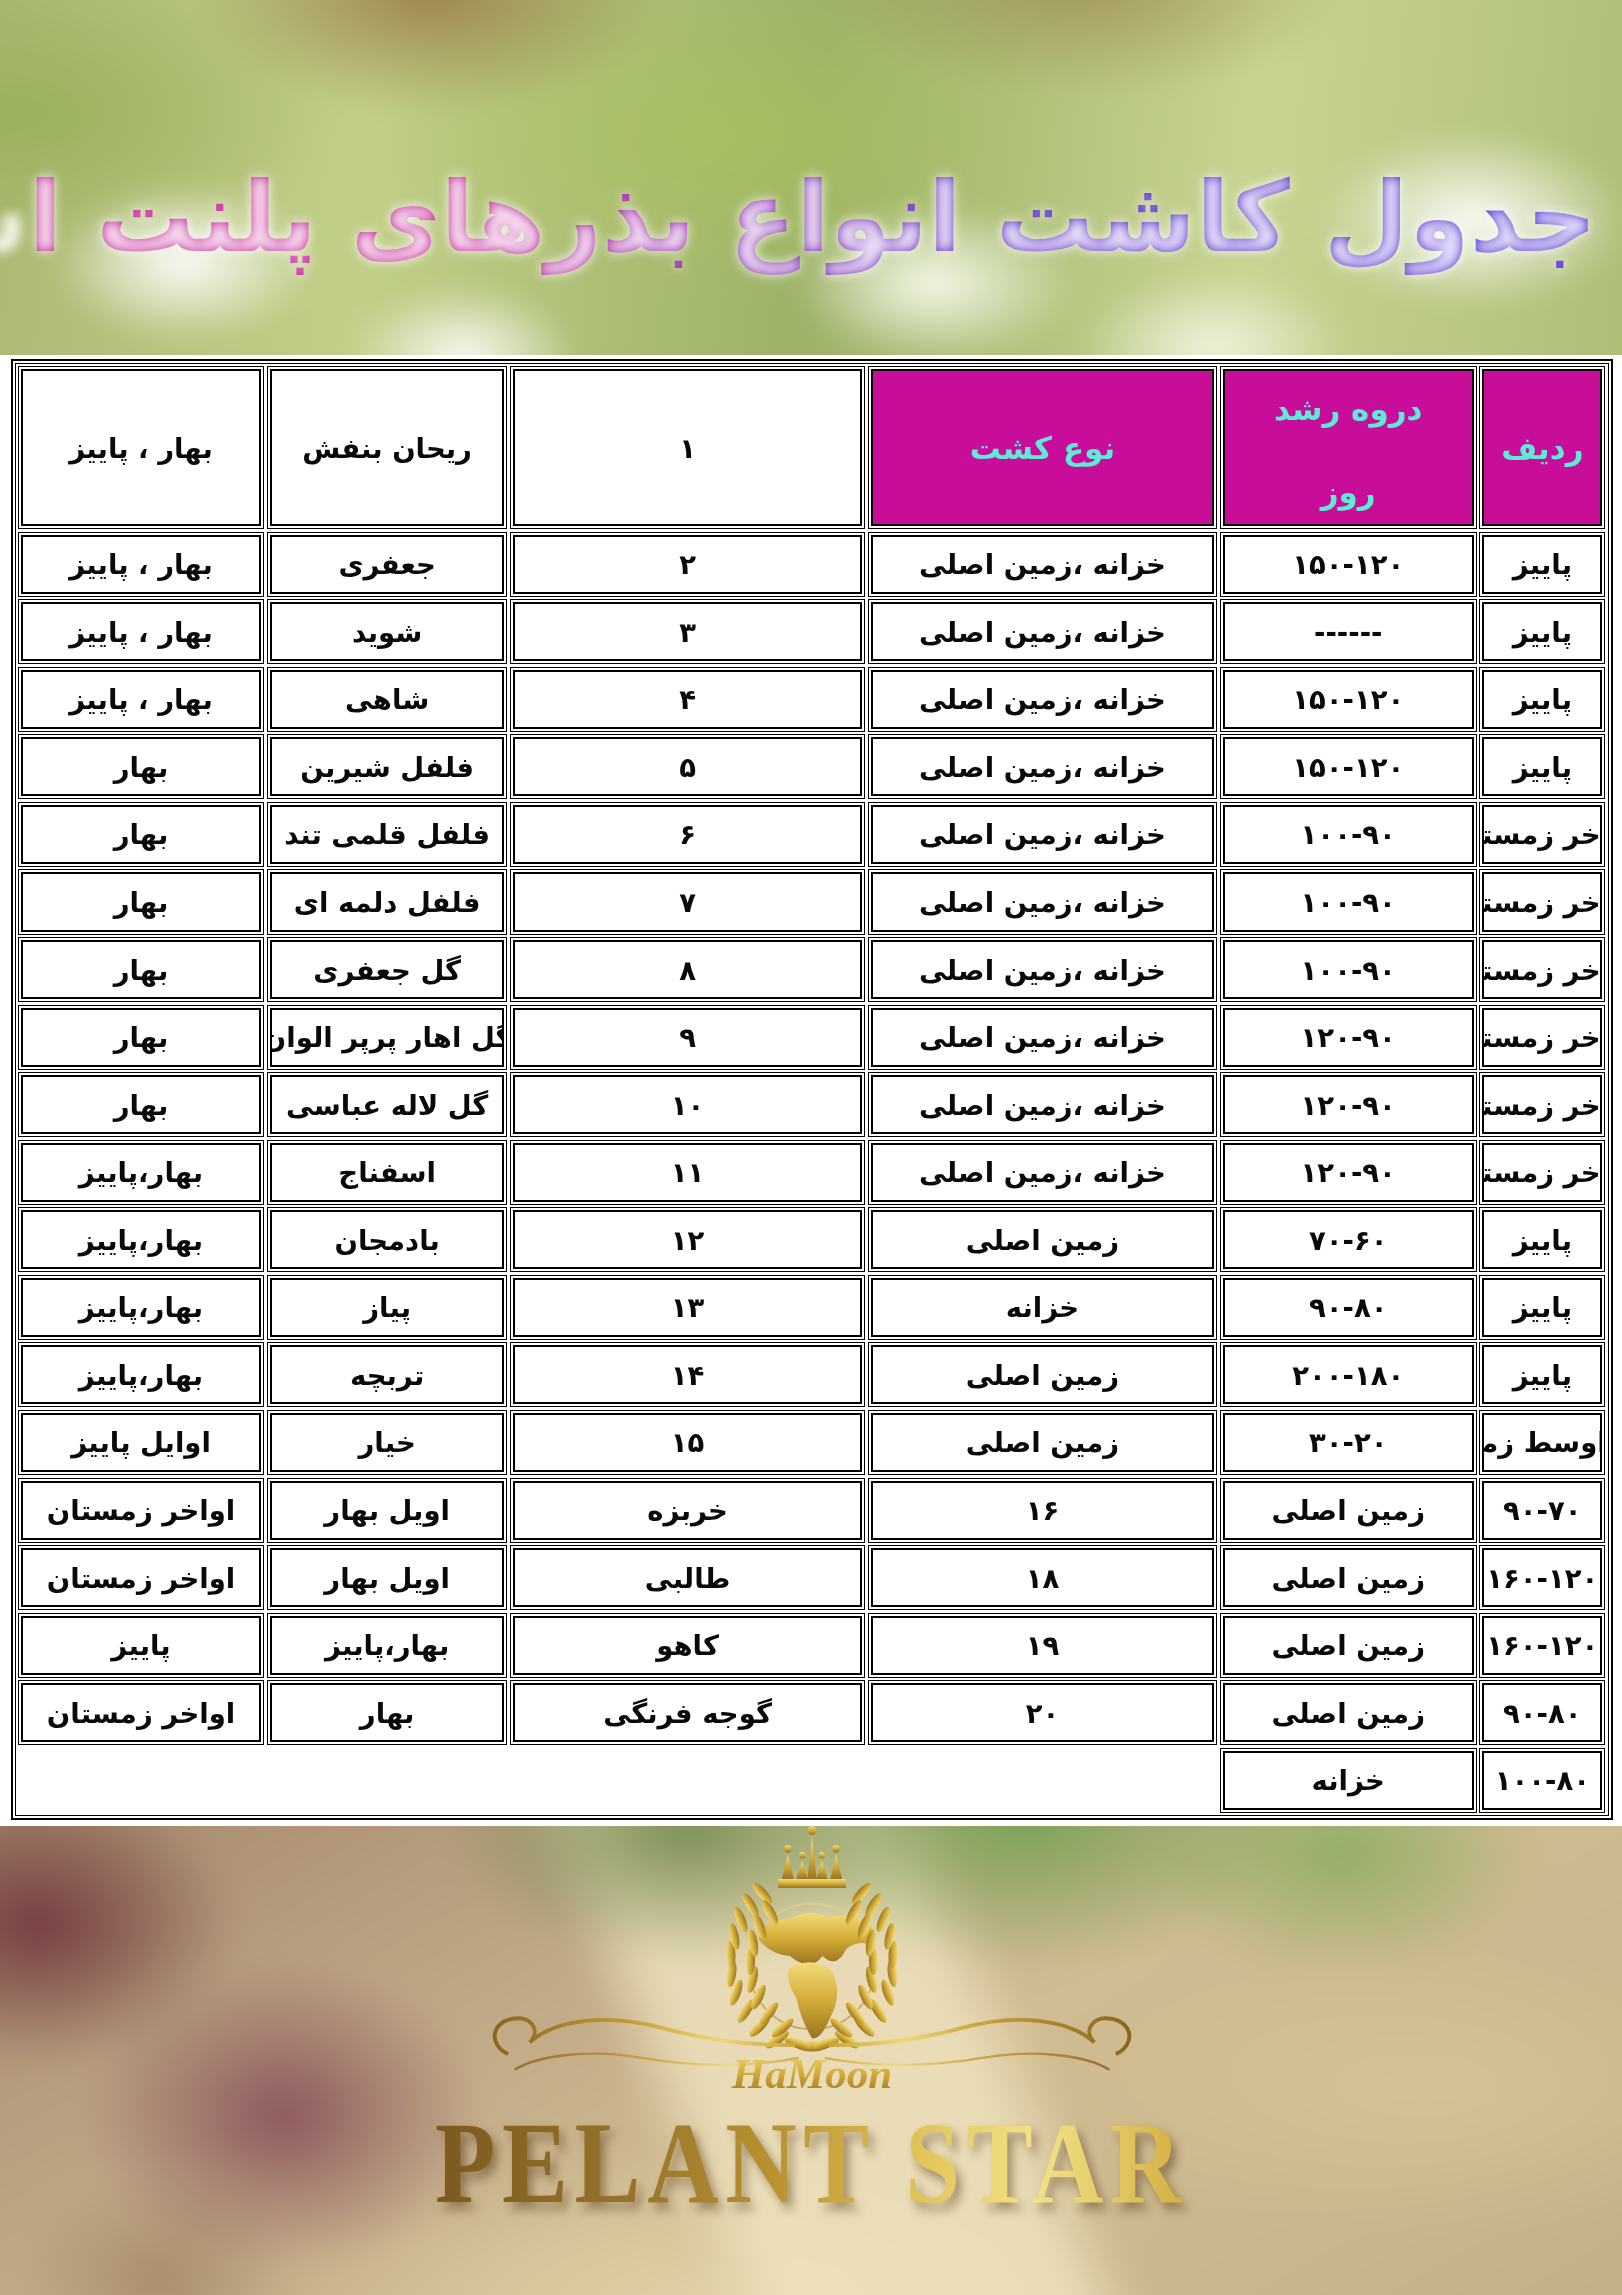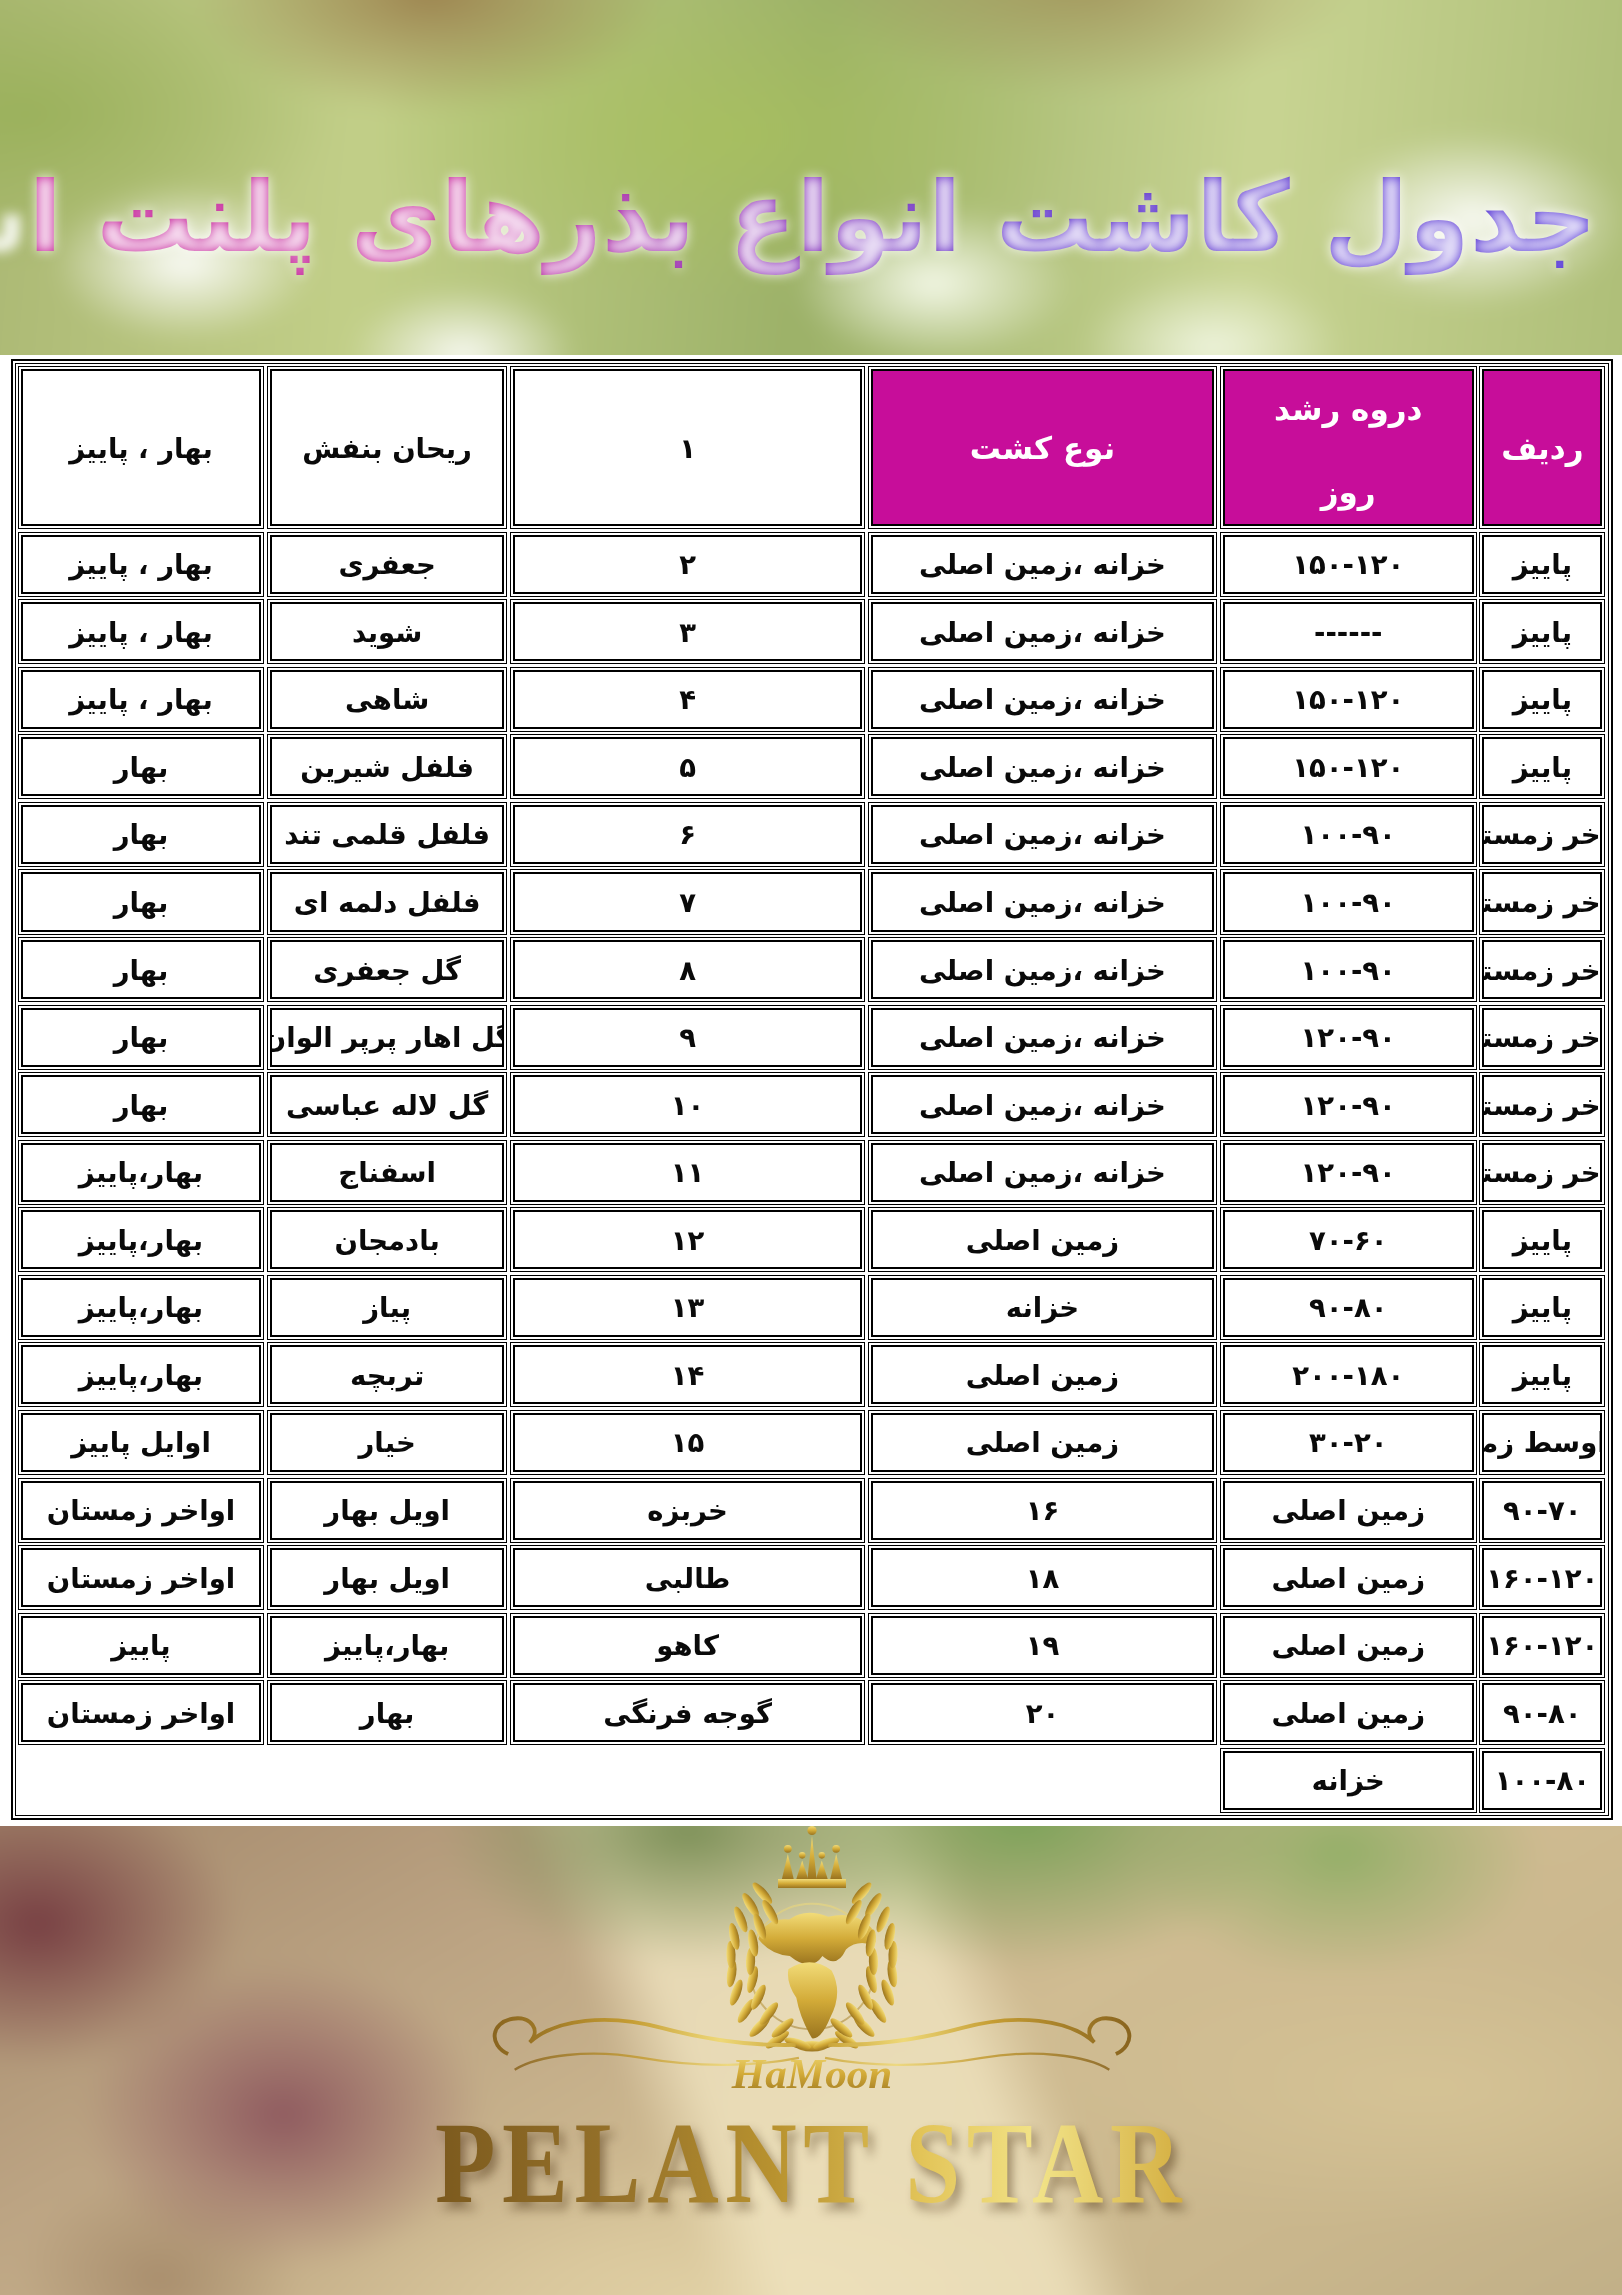--- a/index.html
+++ b/index.html
@@ -35,21 +35,21 @@
   .table-outer{position:absolute;top:359px;left:10.5px;width:1602px;height:1461px;z-index:4;
     background:#fff;border:2px solid #000;padding:2px;}
   .table-inner{height:100%;border:1.3px solid #000;padding:5.2px;}
   .grid{display:grid;direction:rtl;height:100%;
     grid-template-columns:181fr 379fr 518fr 527fr 354fr 363fr;
     grid-template-rows:157px repeat(19,1fr);
     column-gap:8.5px;row-gap:8.5px;}
   .cell{background:#fff;border:2.6px solid #000;outline:1.3px solid #000;outline-offset:2px;
     display:flex;align-items:center;justify-content:center;
     font-size:27.5px;font-weight:bold;color:#0a0a0a;white-space:nowrap;overflow:hidden;}
-  .head{background:#c70d9a;color:#ffffff;font-size:31px;}
+  .head{background:#c70d9a;color:#5eead4;font-size:31px;}
   .span2{grid-column:span 2;}
   .col-head{flex-direction:column;justify-content:space-between;align-items:stretch;
     padding:19.6px 19.6px 14.4px;text-align:center;}
   .time-sub{display:flex;justify-content:space-around;font-size:29.4px;}
   .range,.num-col{direction:ltr;}
 
   
   .bottom-wrap{position:absolute;top:1826px;left:0;width:1623px;height:469px;overflow:hidden;}
   .bottom-photo{position:absolute;inset:-26px;filter:blur(11.8px);transform:scale(1.05);
     background:

